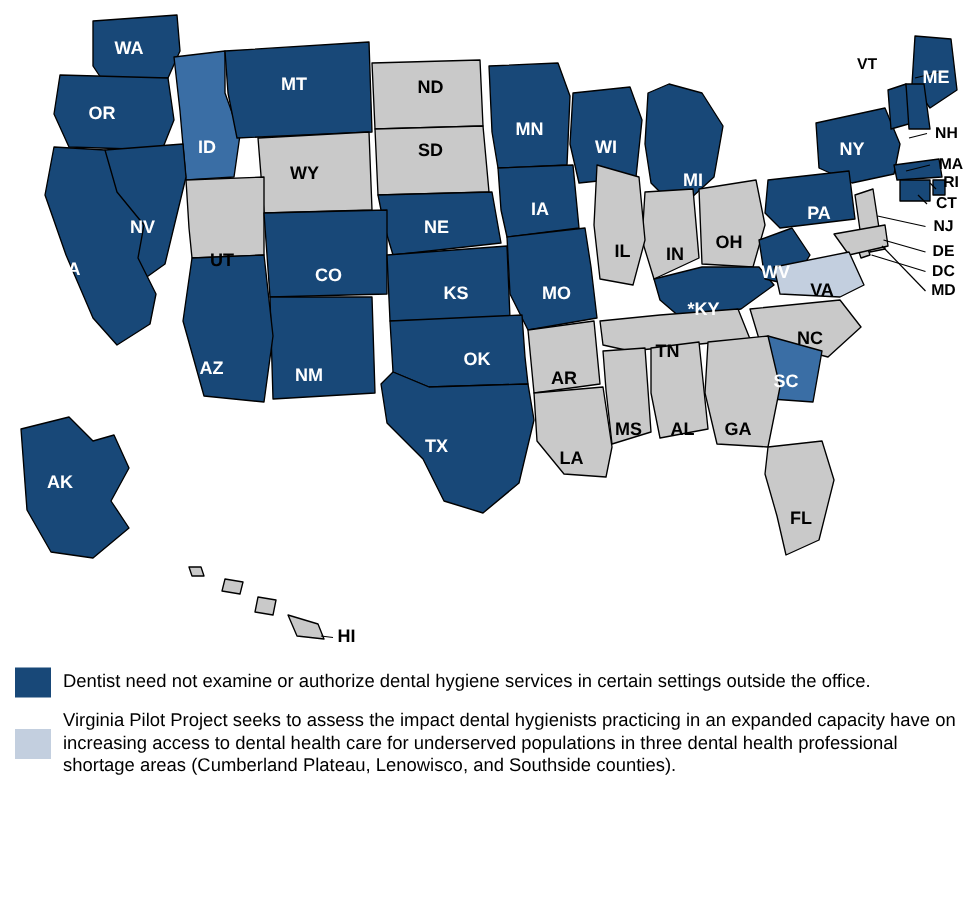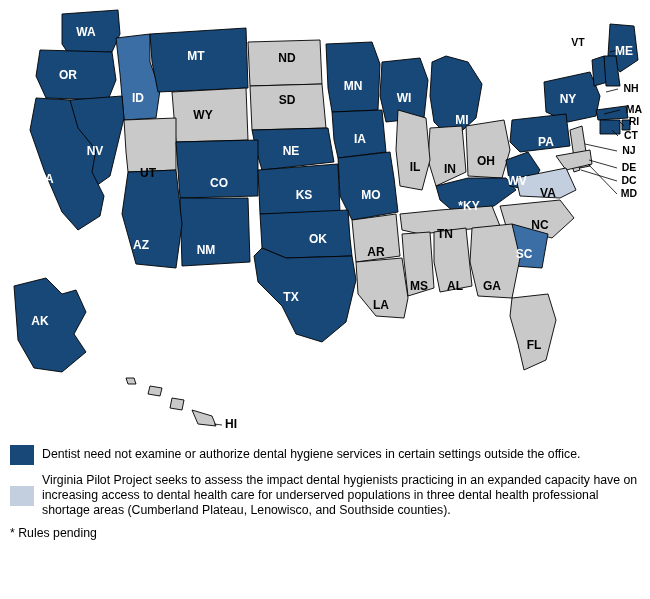--- a/index.html
+++ b/index.html
@@ -201,14 +201,13 @@
 
 <div id="legend">
   <div class="legend-row">
     <div class="swatch" style="background:#184878"></div>
     <div class="legend-text">Dentist need not examine or authorize dental hygiene services in certain settings outside the office.</div>
   </div>
   <div class="legend-row">
     <div class="swatch" style="background:#c3cfdf"></div>
     <div class="legend-text">Virginia Pilot Project seeks to assess the impact dental hygienists practicing in an expanded capacity have on increasing access to dental health care for underserved populations in three dental health professional shortage areas (Cumberland Plateau, Lenowisco, and Southside counties).</div>
   </div>
-  <div class="footnote">* Rules pending</div>
 </div>
 
 </body></html>

